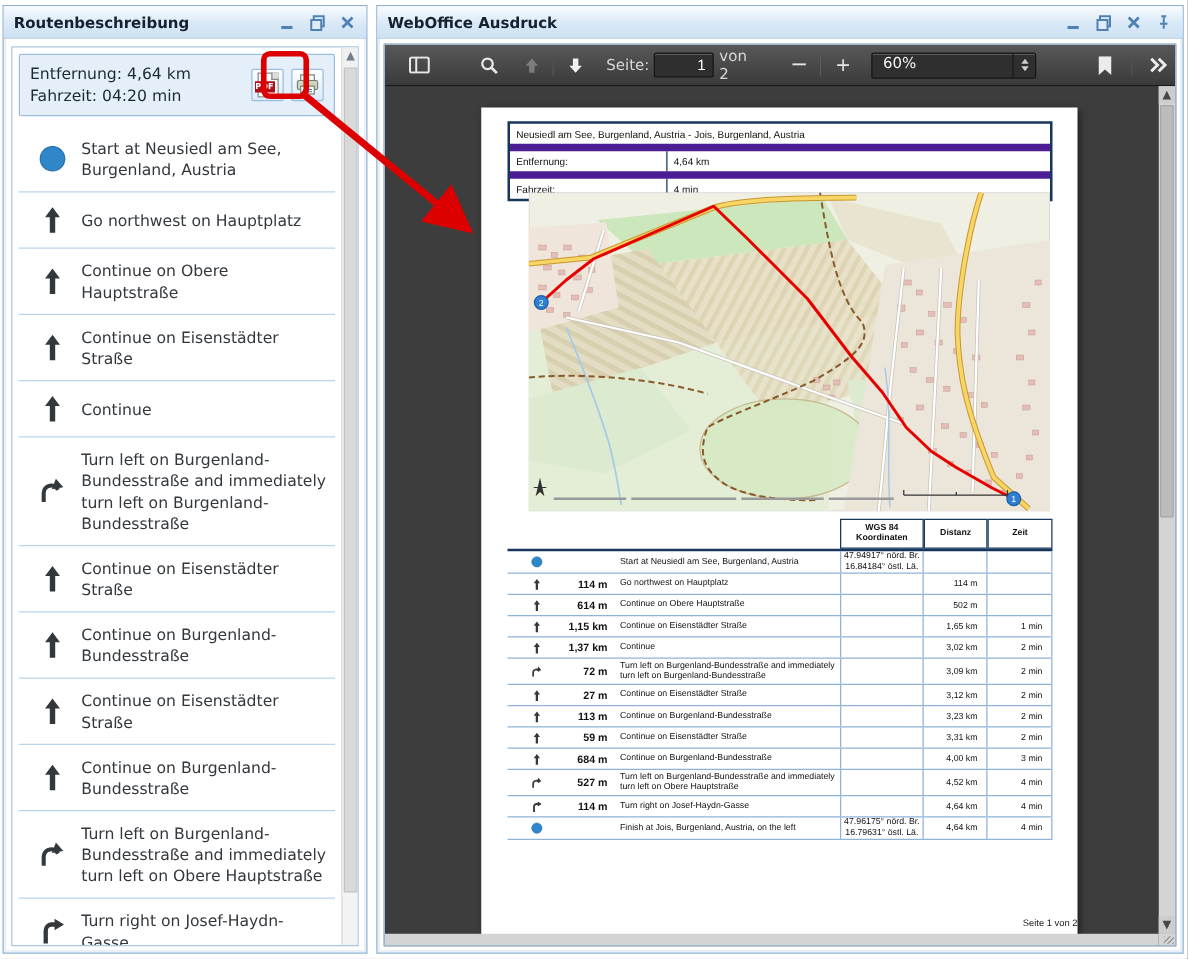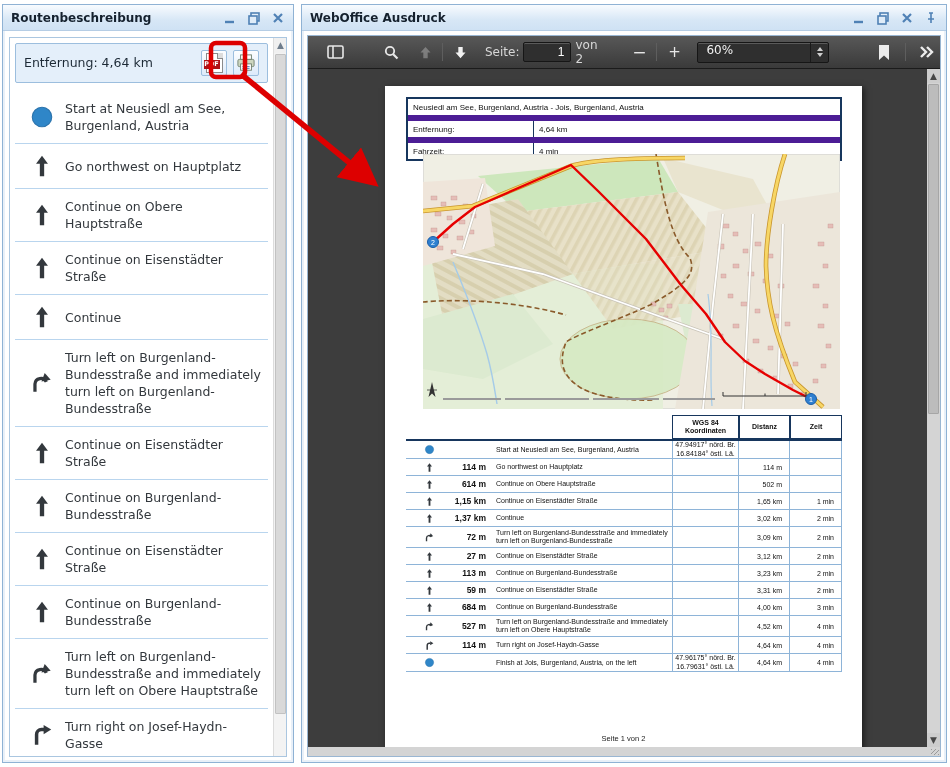--- a/index.html
+++ b/index.html
@@ -119,21 +119,21 @@
   .c-icon svg { width:11px; height:11px; }
   .c-icon g { display:none; }
   .c-dist { font-weight:bold; font-size:8.5px; text-align:right; padding-right:8px; }
   .c-desc { padding:2px 4px 2px 2px; line-height:8px; }
   .c-wgs { align-self:stretch; border-left:1px solid #8eb4d8; border-right:1px solid #8eb4d8;
     display:flex; flex-direction:column; align-items:center; justify-content:center; line-height:8.5px; text-align:center; }
   .c-tot { align-self:stretch; display:flex; align-items:center; justify-content:flex-end;
     padding-right:7px; border-right:1px solid #8eb4d8; }
   .c-zeit { align-self:stretch; display:flex; align-items:center; justify-content:flex-end;
     padding-right:7px; border-right:1px solid #8eb4d8; }
-  .doc-footer { position:absolute; left:0; right:0; top:648px; text-align:center;
+  .doc-footer { position:absolute; left:0; right:0; top:648px; text-align:right;
     font-size:7.5px; color:#222; }
 
   
   #annot { position:absolute; left:0; top:0; width:950px; height:767px;
     pointer-events:none; z-index:60; }
 </style>
 </head>
 <body>
 
 <div class="panel" id="left-panel">
@@ -156,20 +156,21 @@
             <path d="M3,3 L11,11 M11,3 L3,11" stroke-width="2.2"></path>
           </svg>
         </span>
     </span>
   </div>
   <div id="left-content">
     <div id="route-scrollarea">
       <div class="summary-box">
         <div class="summary-text">
           <div>Entfernung: 4,64 km</div>
+          <div>Fahrzeit: 04:20 min</div>
         </div>
         <div class="sum-actions">
           <span class="mini-btn">
             <span class="pdf-glyph">
               <span class="fold"></span>
               <span class="band">PDF</span>
             </span>
           </span>
           <span class="mini-btn">
             <svg width="20" height="18" viewBox="0 0 22 20">

